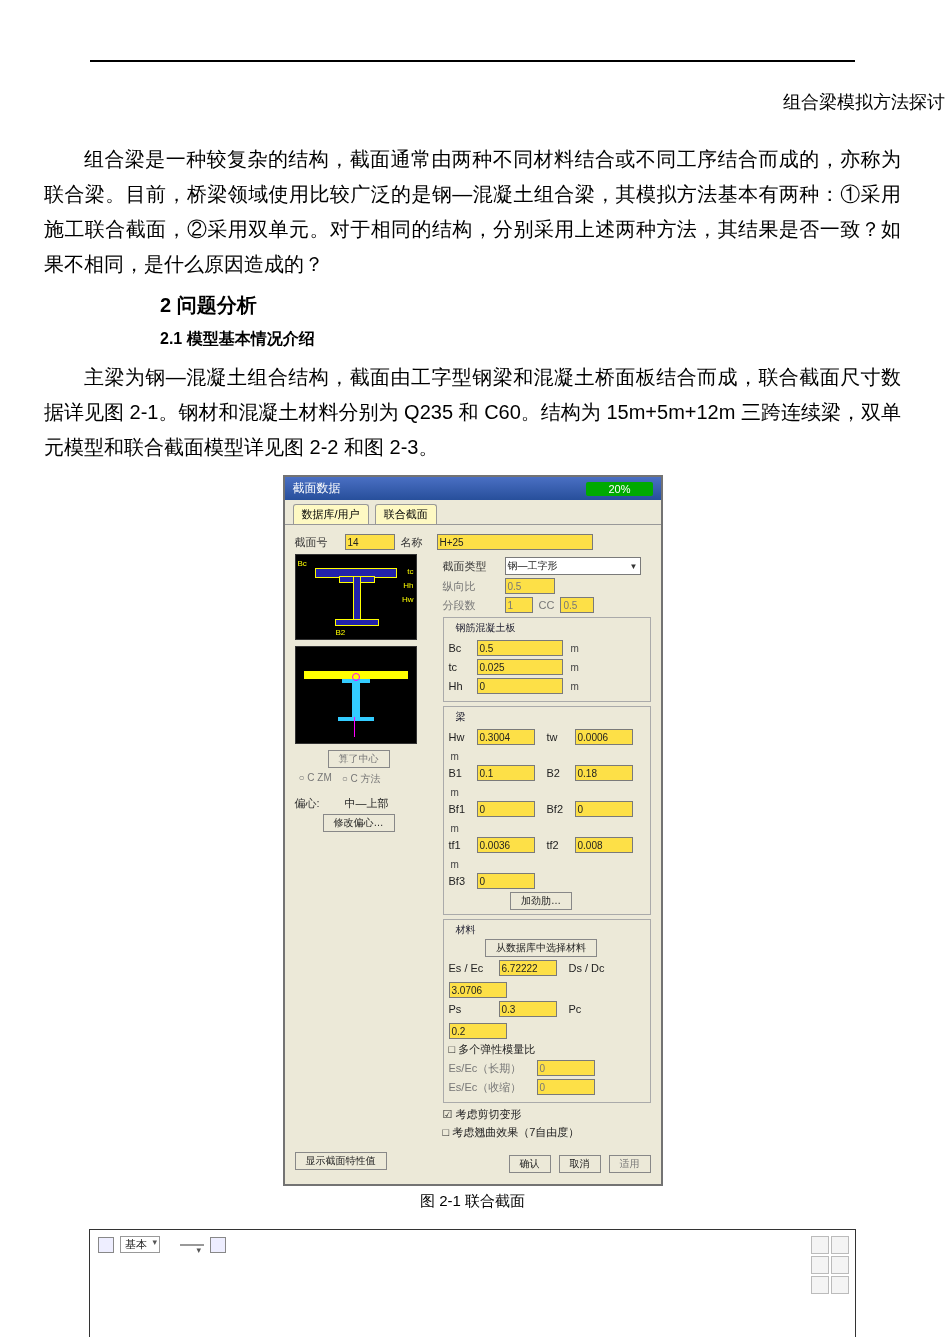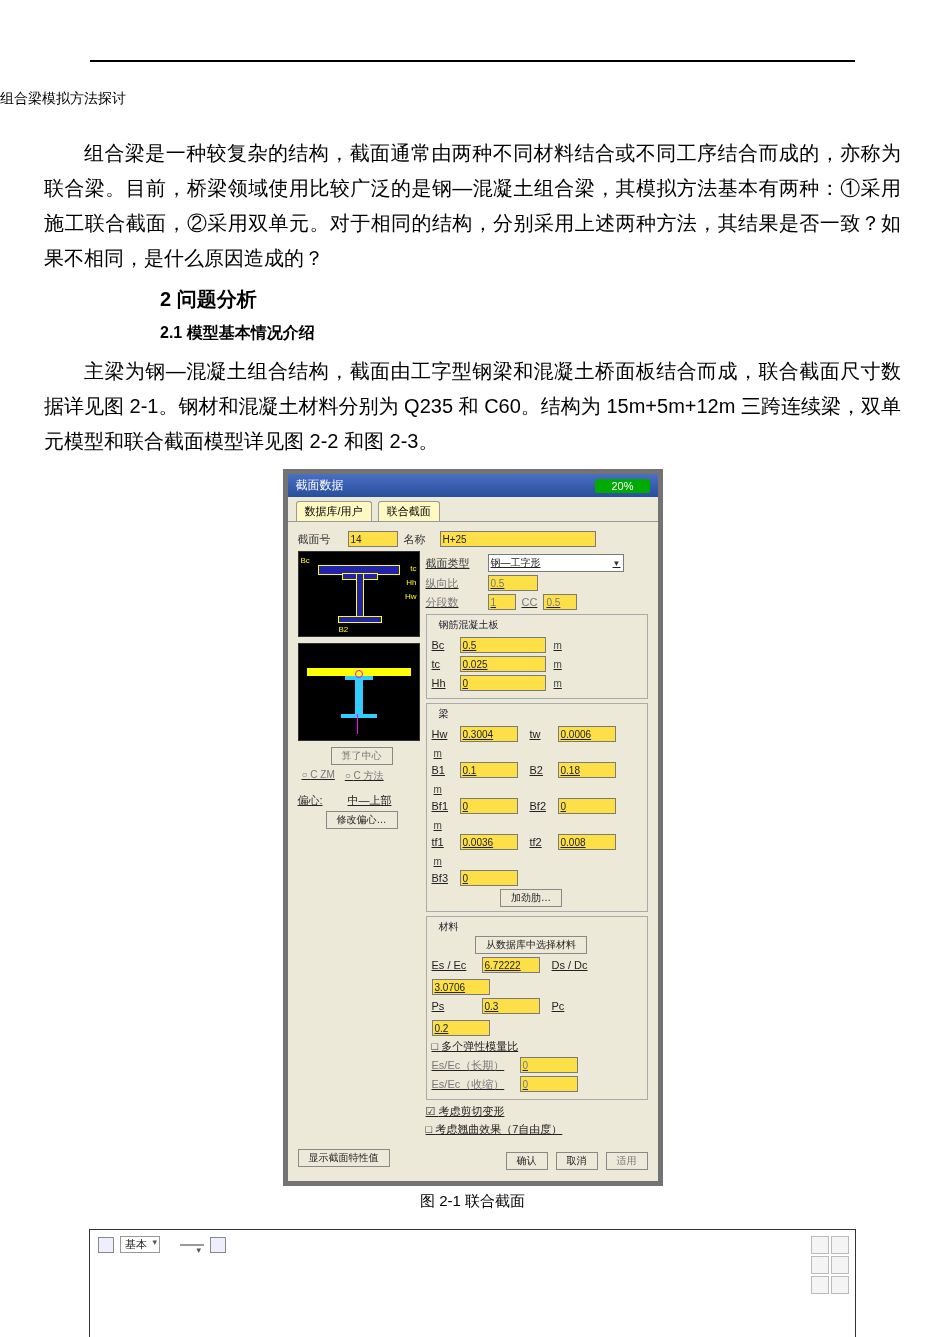--- a/index.html
+++ b/index.html
@@ -1,37 +1,37 @@
 <!DOCTYPE html>
 <html><head>
 <meta charset="utf-8">
 <style>
   html,body{margin:0;padding:0;background:#fff;font-family:"Microsoft YaHei","SimSun",sans-serif;color:#000;}
   .page{width:945px;margin:0 auto;position:relative;padding:60px 0 80px 0;box-sizing:border-box;}
   .hr-top{height:2px;background:#000;margin:0 90px 28px 90px;}
-  .title{font-size:14px;text-align:left;font-weight:400;margin-bottom:28px;}
+  .title{font-size:18px;text-align:right;font-weight:400;margin-bottom:28px;}
   .h1{font-size:20px;font-weight:700;margin:10px 0 10px 160px;}
   .h2{font-size:16px;font-weight:700;color:#000;margin:10px 0 8px 160px;}
   .body-text{font-size:20px;line-height:1.75;margin:10px 44px;text-indent:2em;text-align:justify;}
   .caption{font-size:15px;text-align:center;margin:6px 0 18px 0;}
   
   .fig21{width:380px;margin:8px auto 4px auto;font-family:"SimSun","Microsoft YaHei",sans-serif;}
-  .dlg{border:5px solid #737373;background:#ece9d8;position:relative;}
+  .dlg{border:2px solid #737373;background:#ece9d8;position:relative;}
   .dlg-title{background:linear-gradient(#4a6fc3,#274f9b);color:#fff;font-size:12px;padding:3px 8px;display:flex;justify-content:space-between;align-items:center;}
-  .badge{background:#0a0;color:#fff;font-size:11px;padding:1px 16px;border-radius:2px;}
+  .badge{background:#0a0;color:#fff;font-size:11px;padding:1px 22px;border-radius:2px;}
   .tabrow{font-size:11px;padding:4px 8px 0 8px;}
   .tab{display:inline-block;border:1px solid #999;border-bottom:none;background:#fef9c3;padding:2px 8px;margin-right:3px;border-radius:3px 3px 0 0;}
   .dlg-body{border-top:1px solid #999;padding:6px 10px 8px 10px;font-size:11px;color:#222;}
   .row{display:flex;align-items:center;gap:6px;margin:3px 0;flex-wrap:wrap;}
   .lbl{min-width:44px;color:#333;}
   .inp{border:1px solid #7a7a7a;background:#fde047;height:14px;font-size:10px;padding:0 2px;display:inline-flex;align-items:center;}
   .sel{border:1px solid #7a7a7a;background:#fff;height:16px;font-size:10px;padding:0 2px;display:inline-flex;align-items:center;justify-content:space-between;}
   .sel .arrow{font-size:8px;color:#333;margin-left:4px;}
   .btn{border:1px solid #888;background:#ece9d8;font-size:10px;padding:1px 10px;display:inline-block;}
-  .split{display:flex;gap:0;text-decoration:underline;}
+  .split{display:flex;gap:20px;}
   .preview{background:#000;border:1px solid #333;width:120px;height:84px;position:relative;margin-bottom:6px;}
   .preview .plate{position:absolute;left:20px;right:20px;top:14px;height:8px;background:#22a;outline:1px solid #ff0;}
   .preview .web{position:absolute;left:58px;top:22px;width:6px;height:44px;background:#22a;outline:1px solid #ff0;}
   .preview .flangeT{position:absolute;left:44px;top:22px;width:34px;height:5px;background:#22a;outline:1px solid #ff0;}
   .preview .flangeB{position:absolute;left:40px;bottom:14px;width:42px;height:5px;background:#22a;outline:1px solid #ff0;}
   .preview .txt{position:absolute;color:#ff0;font-size:8px;}
   .preview2{background:#000;border:1px solid #333;width:120px;height:96px;position:relative;}
   .preview2 .slab{position:absolute;left:8px;right:8px;top:24px;height:8px;background:#ff0;}
   .preview2 .ibeam{position:absolute;left:56px;top:32px;width:8px;height:40px;background:#3cf;}
   .preview2 .ibft{position:absolute;left:46px;top:32px;width:28px;height:4px;background:#3cf;}

